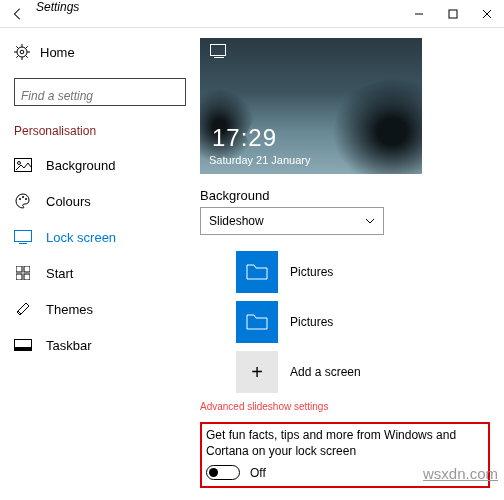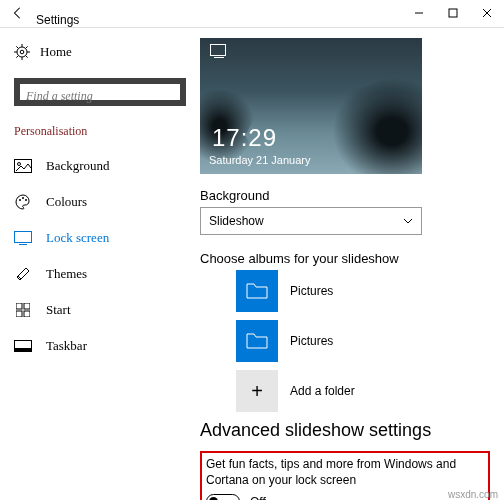--- a/index.html
+++ b/index.html
@@ -10,24 +10,25 @@
     color: #000;
     background: #fff;
     width: 504px;
     height: 500px;
     overflow: hidden;
     display: flex;
     flex-direction: column;
   }
   .titlebar {
     display: flex;
-    align-items: flex-end;
+    align-items: flex-start;
     height: 28px;
     border-bottom: 1px solid #e0e0e0;
     padding-left: 4px;
+    font-style: italic;
   }
   .tb-back {
     width: 28px; height: 28px;
     display: flex; align-items: center; justify-content: center;
     font-size: 14px;
   }
   .tb-title { font-size: 12px; padding-left: 4px; }
   .tb-spacer { flex: 1; }
   .tb-btn {
     width: 34px; height: 28px;
@@ -38,35 +39,34 @@
     flex: 1;
     display: flex;
     overflow: hidden;
   }
   .sidebar {
     width: 200px;
     padding: 10px 0 0 0;
     display: flex;
     flex-direction: column;
     gap: 2px;
-    font-family: Liberation Serif, serif;
   }
   .home {
     display: flex;
     align-items: center;
     gap: 10px;
     padding: 6px 14px;
     font-size: 13px;
   }
   .gear { width:16px; height:16px; }
   .search-wrap {
     margin: 10px 14px 14px 14px;
     display: flex;
     align-items: center;
-    border: 6px solid #404040;
+    border: 1px solid #404040;
     height: 28px;
     padding: 8px 6px 0 4px;
   }
   .search-wrap input {
     flex: 1;
     border: none;
     outline: none;
     font-family: inherit;
     font-size: 12px;
     color: #666;
@@ -122,55 +122,55 @@
   .preview-time {
     position:absolute; left:12px; bottom:22px;
     color:#fff; font-size:24px; font-weight:300; letter-spacing:1px;
   }
   .preview-date {
     position:absolute; left:9px; bottom:8px;
     color:#fff; font-size:11px;
   }
   .field-label { font-size:13px; margin-bottom:4px; }
   .dropdown {
-    width: 222px; height:28px;
+    width: 184px; height:28px;
     border:1px solid #999;
     display:flex; align-items:center; justify-content:space-between;
     padding:0 8px; font-size:12px;
     margin-bottom:16px;
   }
   .album-row {
     display:flex; align-items:center; gap:12px;
     margin-bottom:8px;
     padding-left:36px;
   }
   .album-tile {
     width:42px; height:42px;
     background:#0078d7;
     display:flex; align-items:center; justify-content:center;
   }
   .album-tile.gray { background:#e6e6e6; color:#000; font-size:20px; font-weight:300; }
-  .link { color:#000000; font-size:18px; margin-top:8px; display:block; }
+  .link { color:#ef4444; font-size:10px; margin-top:8px; display:block; }
   .highlight-box {
     border:2px solid #d80000;
     margin-top:10px; padding:4px 4px 6px 4px;
   }
   .hb-text { font-size:12px; line-height:1.3; }
   .toggle-row { display:flex; align-items:center; gap:10px; margin-top:6px; }
   .toggle {
     width:34px; height:15px; border:1px solid #000; border-radius:10px;
     position:relative;
   }
   .toggle::after {
     content:""; position:absolute; left:2px; top:2px;
     width:9px; height:9px; border-radius:50%; background:#000;
   }
   .watermark {
-    position:absolute; right:6px; bottom:0;
-    font-size:10px; color:#999;
+    position:absolute; right:6px; bottom:18px;
+    font-size:15px; color:#999;text-decoration:underline;
   }
 </style>
 </head>
 <body>
 
 <div class="titlebar">
   <div class="tb-back">
     <svg width="14" height="14" viewBox="0 0 16 16">
         <path d="M10 2 L4 8 L10 14" stroke="#000" stroke-width="1.2" fill="none"></path>
       </svg>
@@ -248,37 +248,37 @@
       <span class="nav-icon">
           <svg width="18" height="14" viewBox="0 0 18 14">
             <rect x="0.5" y="0.5" width="17" height="11" stroke="#0078d7" fill="none"></rect>
             <line x1="5" y1="13.5" x2="13" y2="13.5" stroke="#0078d7"></line>
           </svg>
         </span>
       <span>Lock screen</span>
     </div>
     <div class="nav-item">
       <span class="nav-icon">
-          <svg width="16" height="16" viewBox="0 0 16 16">
-            <path d="M2 11 L11 2 L14 5 L5 14z" stroke="#000" fill="none"></path>
-            <path d="M3 10 L6 13" stroke="#000"></path>
-          </svg>
-        </span>
-      <span>Themes</span>
-    </div>
-    <div class="nav-item">
-      <span class="nav-icon">
           <svg width="14" height="14" viewBox="0 0 14 14">
             <rect x="0" y="0" width="6" height="6" stroke="#000" fill="none"></rect>
             <rect x="8" y="0" width="6" height="6" stroke="#000" fill="none"></rect>
             <rect x="0" y="8" width="6" height="6" stroke="#000" fill="none"></rect>
             <rect x="8" y="8" width="6" height="6" stroke="#000" fill="none"></rect>
           </svg>
         </span>
       <span>Start</span>
+    </div>
+    <div class="nav-item">
+      <span class="nav-icon">
+          <svg width="16" height="16" viewBox="0 0 16 16">
+            <path d="M2 11 L11 2 L14 5 L5 14z" stroke="#000" fill="none"></path>
+            <path d="M3 10 L6 13" stroke="#000"></path>
+          </svg>
+        </span>
+      <span>Themes</span>
     </div>
     <div class="nav-item">
       <span class="nav-icon">
           <svg width="18" height="12" viewBox="0 0 18 12">
             <rect x="0.5" y="0.5" width="17" height="11" stroke="#000" fill="none"></rect>
             <rect x="1" y="8" width="16" height="3" fill="#000"></rect>
           </svg>
         </span>
       <span>Taskbar</span>
     </div>
@@ -292,41 +292,40 @@
     </div>
 
     <div class="field-label">Background</div>
     <div class="dropdown">
       <span>Slideshow</span>
       <svg width="10" height="6" viewBox="0 0 10 6">
           <path d="M1 1 L5 5 L9 1" stroke="#000" fill="none"></path>
         </svg>
     </div>
 
-    <div class="field-label">Choose albums for your slideshow</div>
 
     <div class="album-row">
       <div class="album-tile">
         <svg width="22" height="16" viewBox="0 0 22 16">
             <path d="M1 3 L1 15 L21 15 L21 4 L10 4 L8 1 L1 1z" stroke="#fff" fill="none"></path>
           </svg>
       </div>
       <span>Pictures</span>
     </div>
     <div class="album-row">
       <div class="album-tile">
         <svg width="22" height="16" viewBox="0 0 22 16">
             <path d="M1 3 L1 15 L21 15 L21 4 L10 4 L8 1 L1 1z" stroke="#fff" fill="none"></path>
           </svg>
       </div>
       <span>Pictures</span>
     </div>
     <div class="album-row">
       <div class="album-tile gray">+</div>
-      <span>Add a folder</span>
+      <span>Add a screen</span>
     </div>
 
     <a class="link">Advanced slideshow settings</a>
 
     <div class="highlight-box">
       <div class="hb-text">Get fun facts, tips and more from Windows and Cortana on your lock screen</div>
       <div class="toggle-row">
         <div class="toggle"></div>
         <span>Off</span>
       </div>

